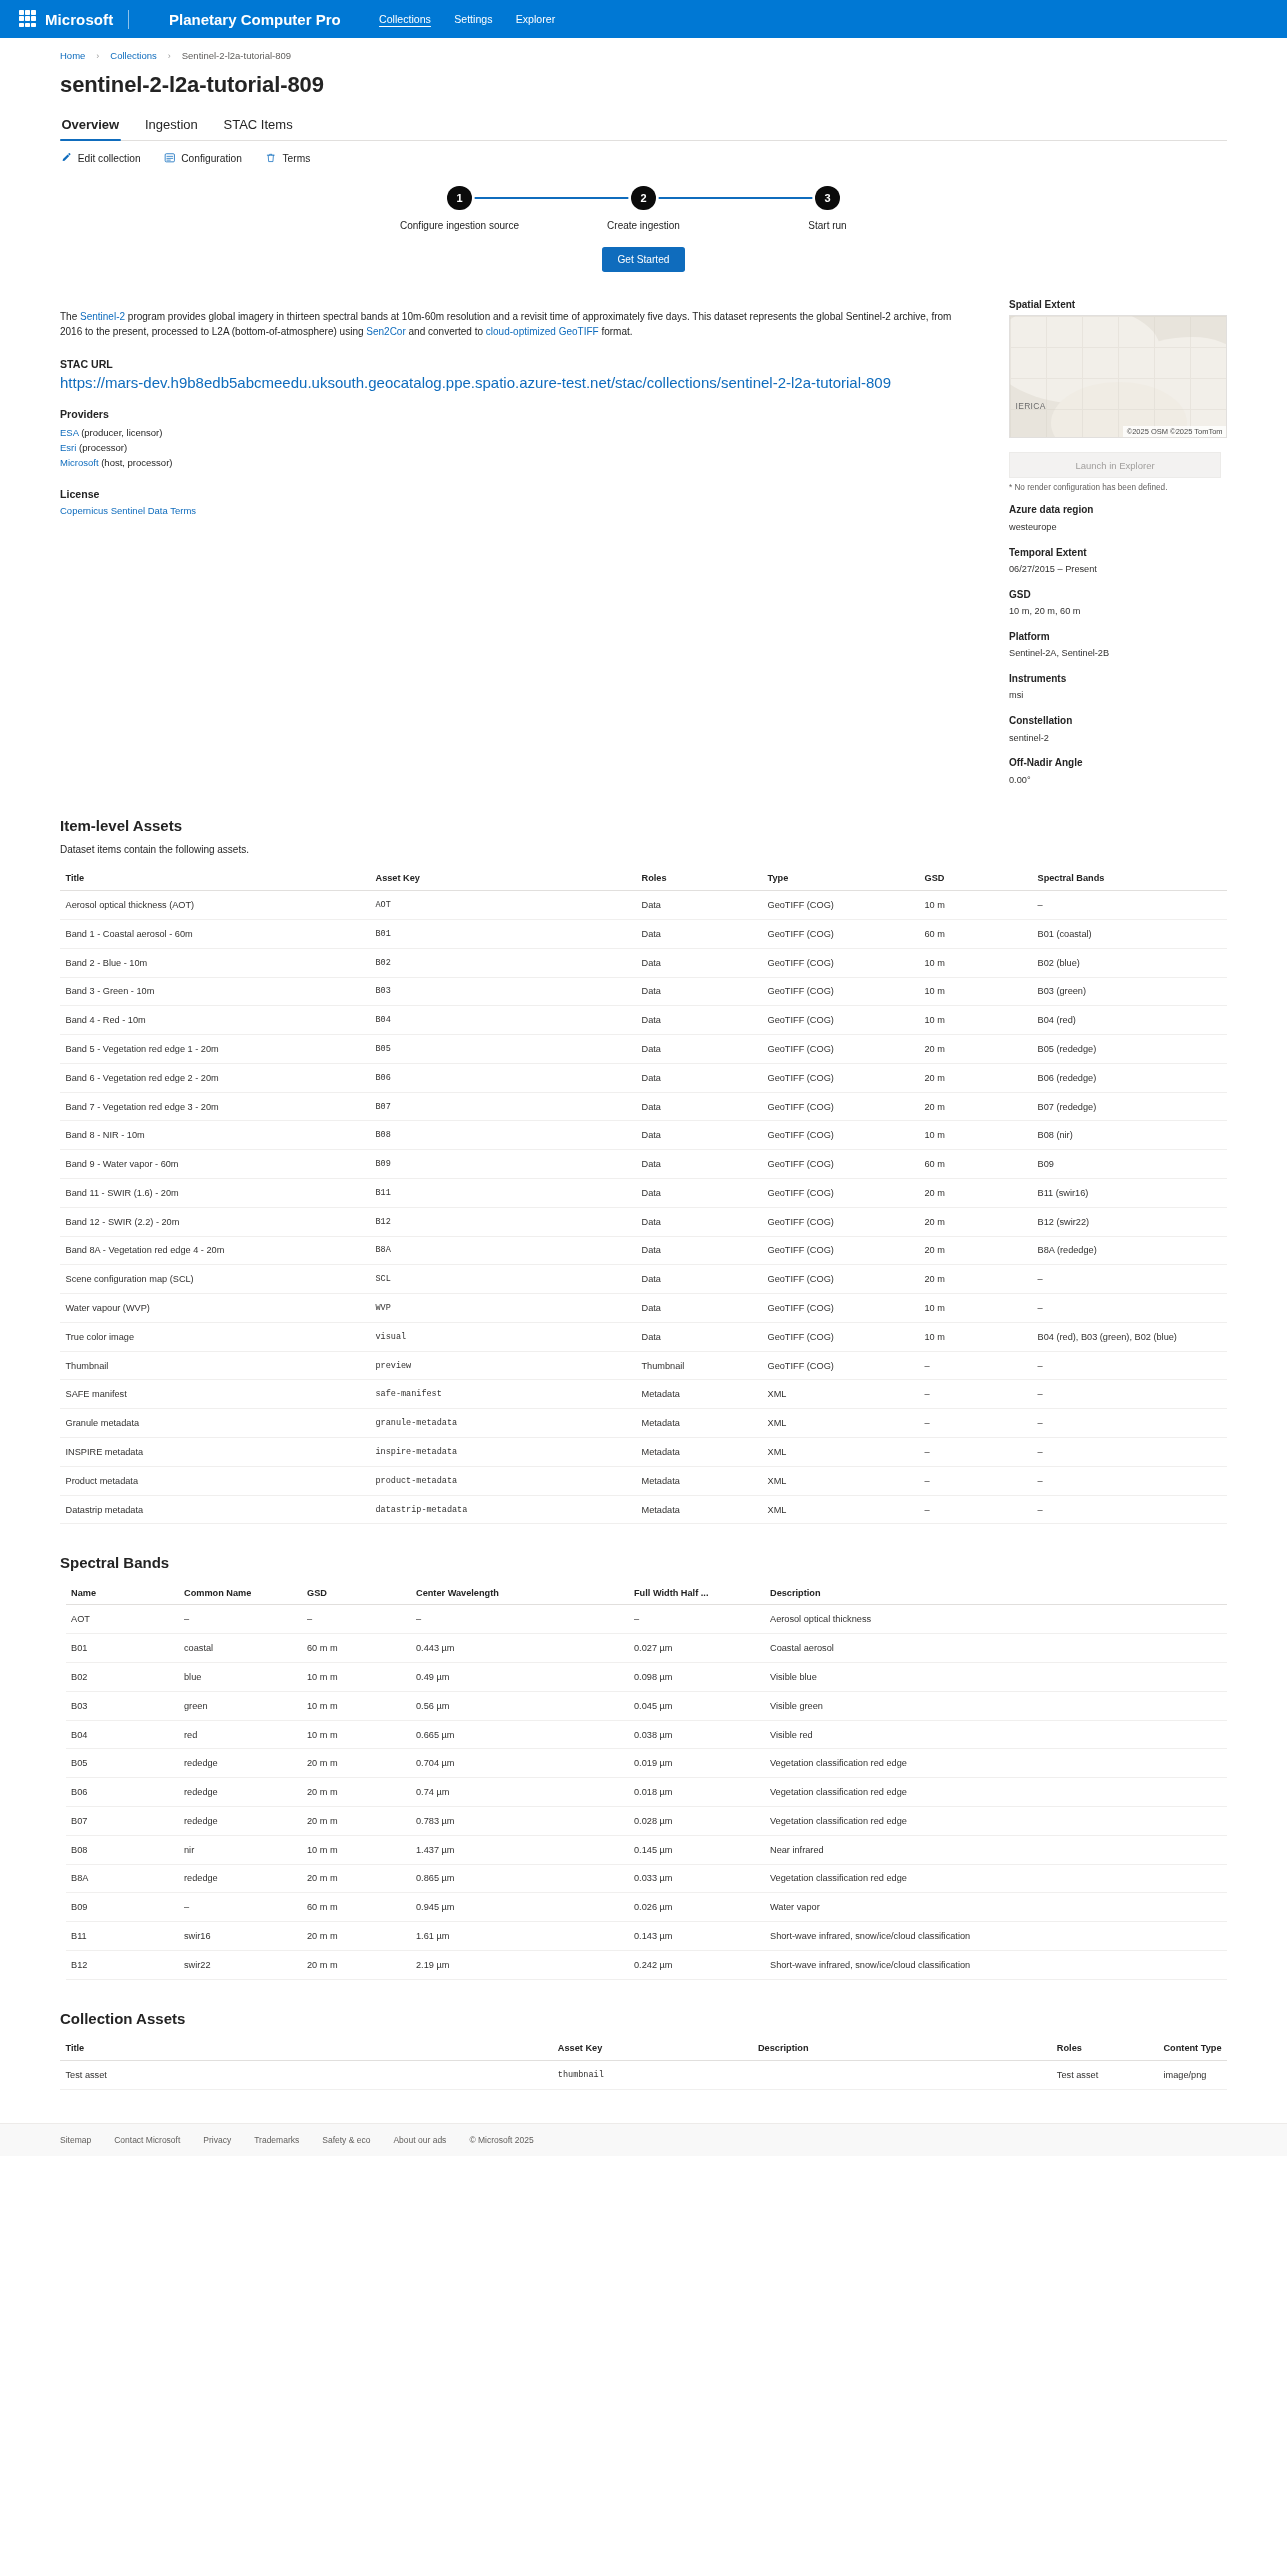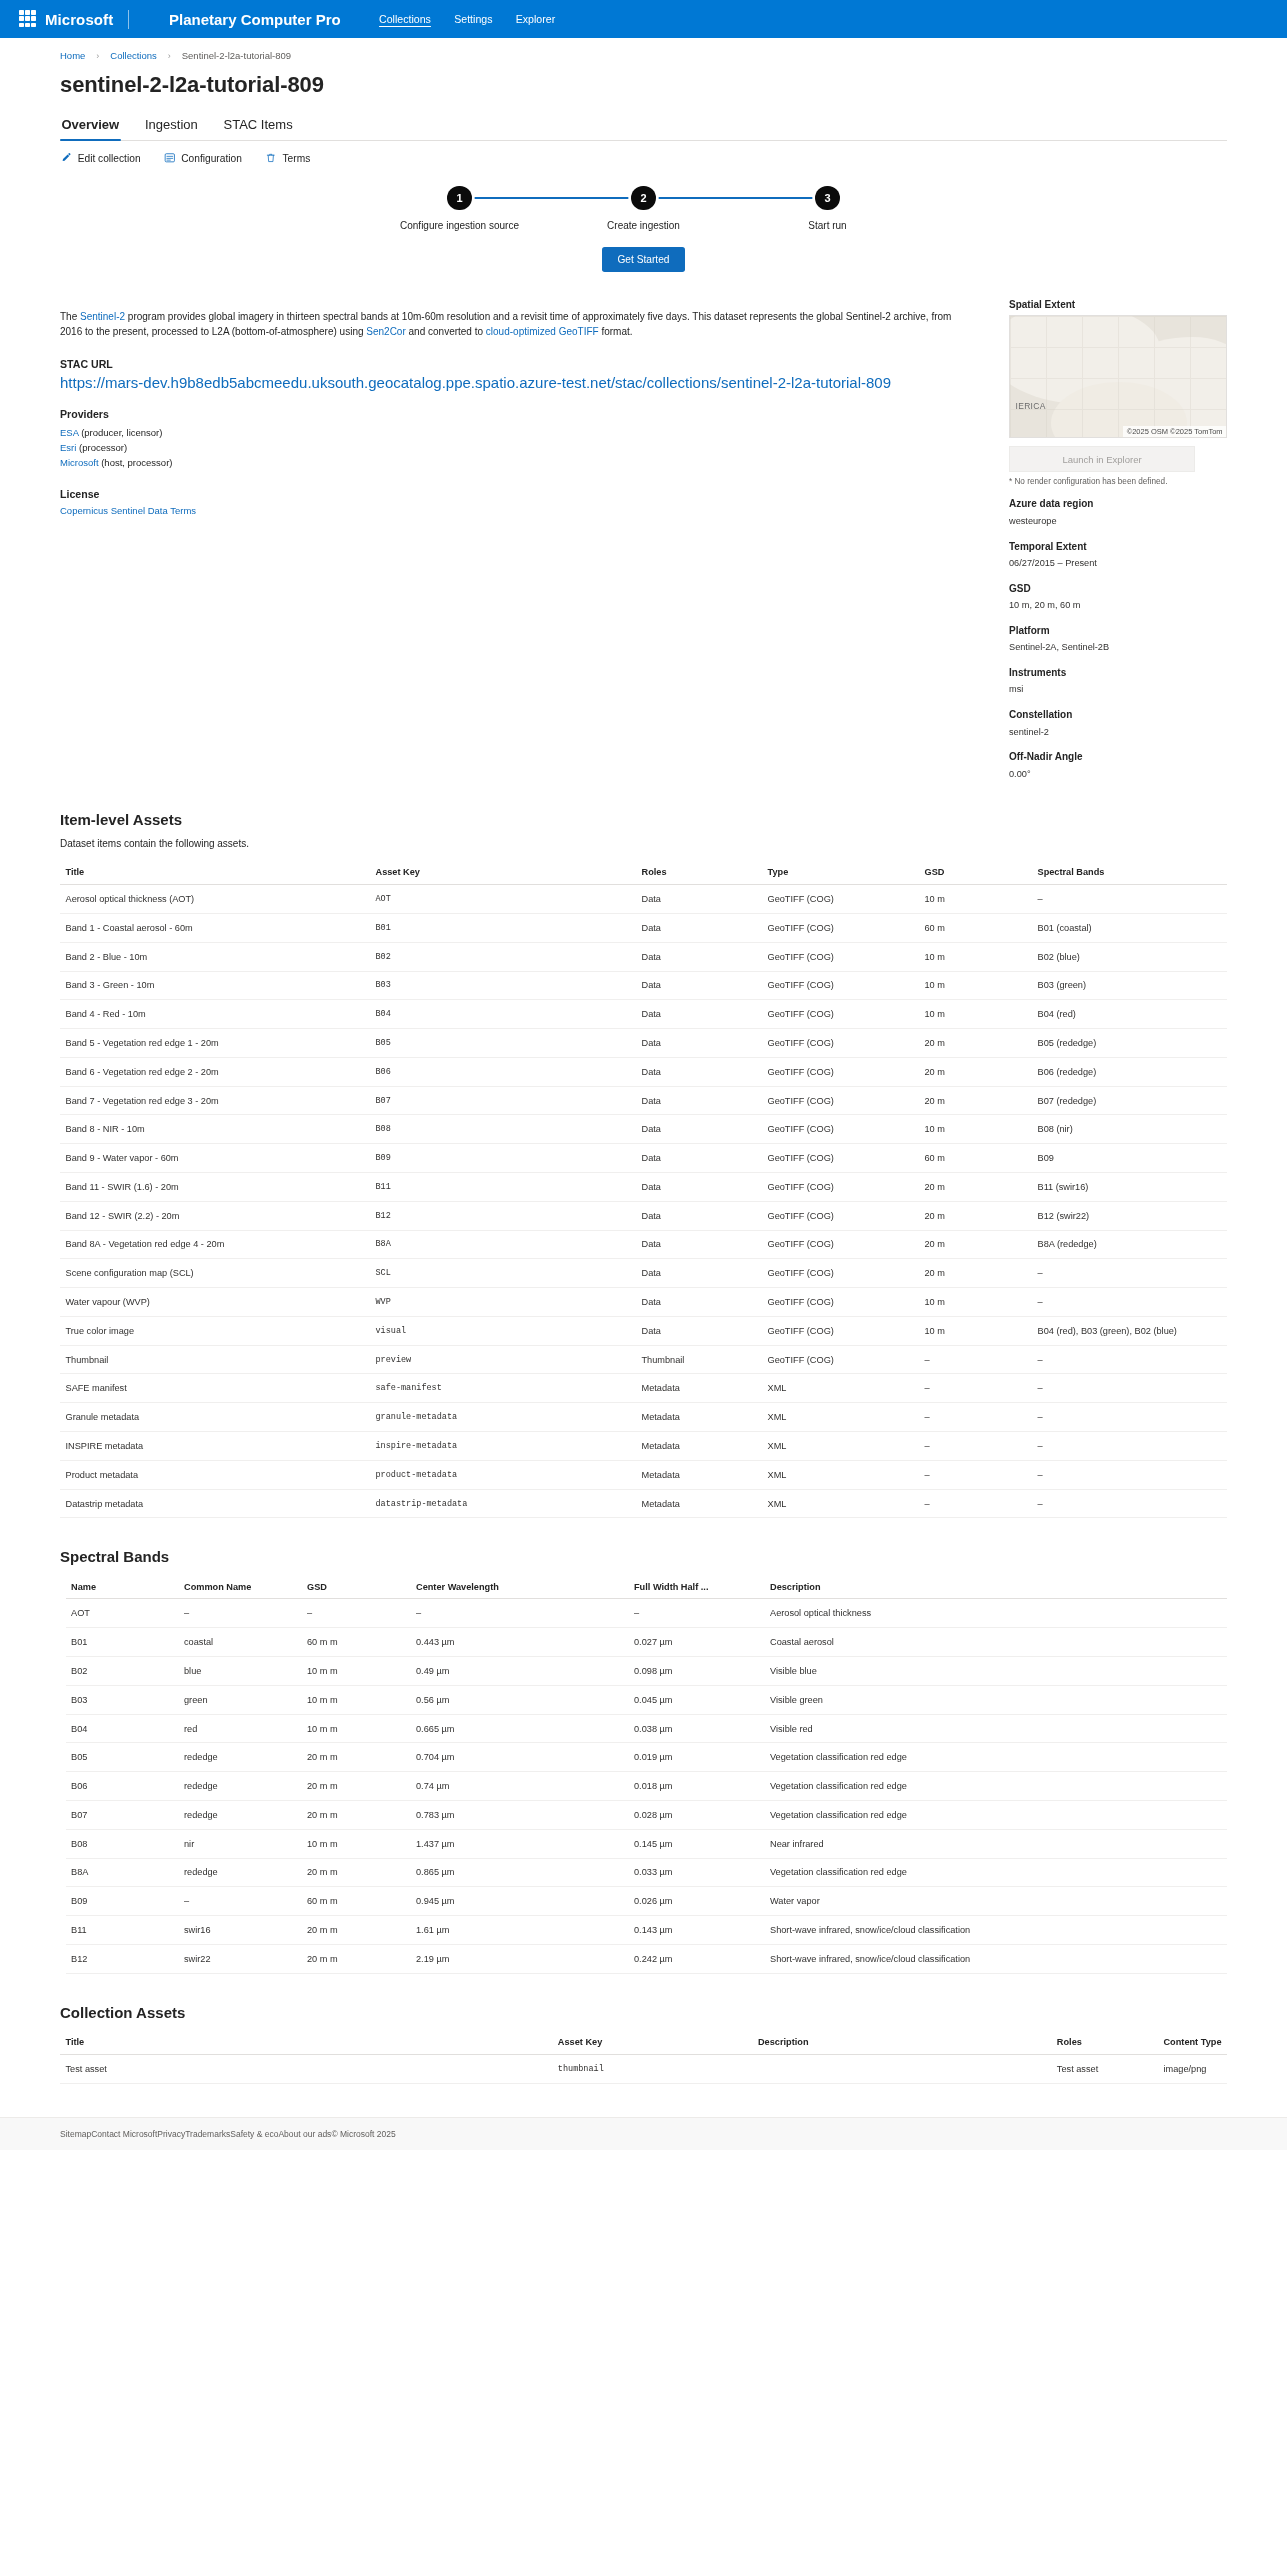--- a/index.html
+++ b/index.html
@@ -126,21 +126,21 @@
     background-image: linear-gradient(to right, #d6d2c8 0.7px, transparent 0.7px),
                       linear-gradient(to bottom, #d6d2c8 0.7px, transparent 0.7px);
     background-size: 36px 31px; }
   .map-label { position:absolute; left:5.5px; bottom:26px; font-size:8.5px; color:#6b6b6b; letter-spacing:0.3px;}
   .map-attrib {
     position:absolute; right:0; bottom:0;
     background: rgba(255,255,255,.78);
     font-size: 7.5px; color:#4a4a4a; padding: 1.4px 3.4px;
   }
   .ghost-btn {
-    width: 186px; margin-top: 8px;
+    width: 212px; margin-top: 14px;
     background:#f3f2f1; color:#a19f9d; border:0.7px solid #ecebe9;
     font-size: 9.5px; font-family:inherit; padding: 6.1px 0; cursor:default;
   }
   .side-note { font-size: 8.2px; color:#605e5c; margin-top: 5.5px; }
   .side-block { margin-top: 12.3px; }
   .side-val { font-size: 9.2px; color:#323130; margin-top: 2px; line-height:1.45;}
 
   
   h2.sec {
     font-size: 15px; font-weight: 700; margin: 30px 0 9.5px 0;
@@ -182,21 +182,21 @@
   .t-coll col.c5 { width: auto; }
 
   .band-tables { padding-left: 5.5px; }
 
   
   .footer {
     margin-top: 33px;
     border-top: 0.7px solid #edebe9;
     background:#f8f8f8;
     padding: 11px 60px;
-    display:flex; align-items:center;
+    display:flex; gap: 23px; align-items:center;
     font-size: 8.5px; color:#605e5c;
   }
   .footer a { color:#605e5c; }
   .footer .copy { color:#605e5c; }
 </style>
 </head>
 <body>
 
 <div class="topbar">
   <div class="waffle">

